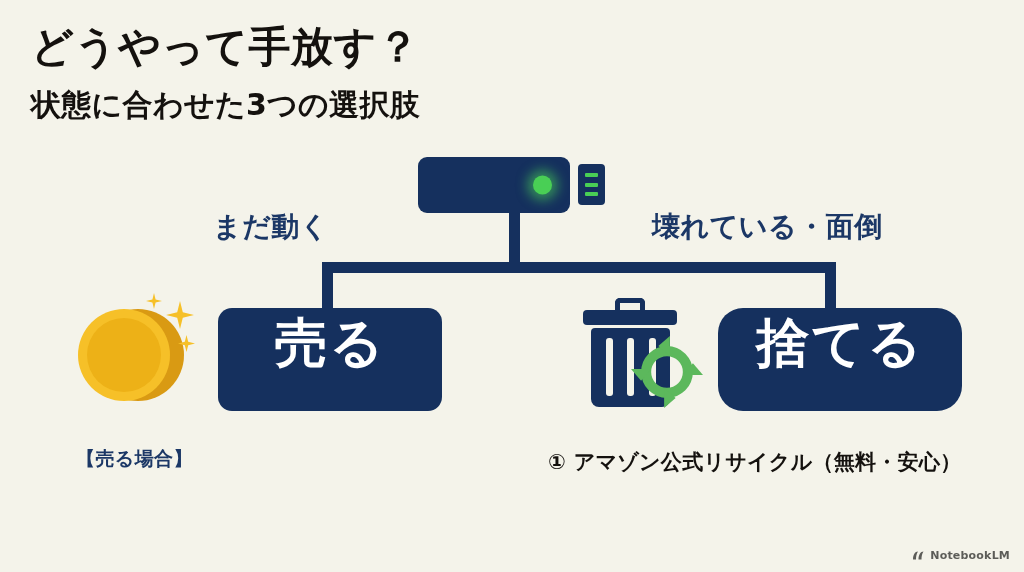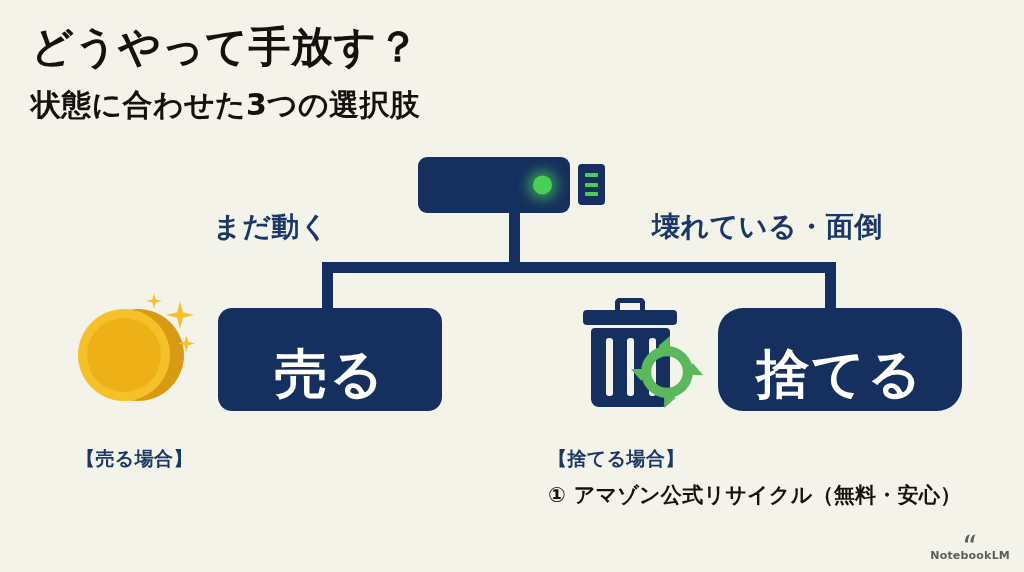--- a/index.html
+++ b/index.html
@@ -109,21 +109,21 @@
   }
   .branch-label.left  { left: 213px; top: 208px; }
   .branch-label.right { left: 652px; top: 208px; }
 
   
   .action-box {
     position: absolute;
     background: #15305e;
     border-radius: 14px;
     display: flex;
-    align-items: flex-end;
+    align-items: flex-start;
     justify-content: center;
     color: #ffffff;
     font-size: 53px;
     font-weight: 700;
     letter-spacing: 2px;
   }
   .action-box.sell    { left: 218px; top: 308px; width: 224px; height: 103px; }
   .action-box.discard { left: 718px; top: 308px; width: 244px; height: 103px; border-radius: 25px; }
 
   
@@ -232,21 +232,21 @@
   
   .note {
     position: absolute;
   }
   .note-head {
     font-size: 19px;
     font-weight: 700;
     color: #1b3766;
     letter-spacing: 0.4px;
     white-space: nowrap;
-    margin-bottom: 7px;
+    margin-bottom: 13px;
   }
   .note-item {
     font-size: 21px;
     font-weight: 700;
     color: #14110e;
     letter-spacing: 0.3px;
     white-space: nowrap;
     line-height: 1.55;
   }
   .note.sell-note    { left: 76px;  top: 446px; }
@@ -257,21 +257,20 @@
     position: absolute;
     right: 14px;
     bottom: 10px;
     display: flex;
     align-items: center;
     gap: 5px;
     font-size: 11px;
     font-weight: 600;
     color: #5c5c58;
     letter-spacing: 0.2px;
-    flex-direction: column;
   }
 </style>
 </head>
 <body>
 
 <div id="slide">
 
   <div class="title">どうやって手放す？</div>
   <div class="subtitle">状態に合わせた3つの選択肢</div>
 
@@ -330,21 +329,20 @@
 
   <div class="action-box discard">
     <span>捨てる</span>
   </div>
 
   <div class="note sell-note">
     <div class="note-head">【売る場合】</div>
   </div>
 
   <div class="note discard-note">
-    <div class="note-head">【捨てる場合】</div>
     <div class="note-item">① アマゾン公式リサイクル（無料・安心）</div>
   </div>
 
   <div class="watermark">
     <svg width="13" height="11" viewBox="0 0 13 11">
       <path d="M1 9.5 C1 5 3 1.5 6 1.5 C4.5 3.5 4 6.5 4 9.5 Z" fill="#5c5c58"></path>
       <path d="M6.5 9.5 C6.5 5 8.5 1.5 11.5 1.5 C10 3.5 9.5 6.5 9.5 9.5 Z" fill="#5c5c58"></path>
     </svg>
     <span>NotebookLM</span>
   </div>

